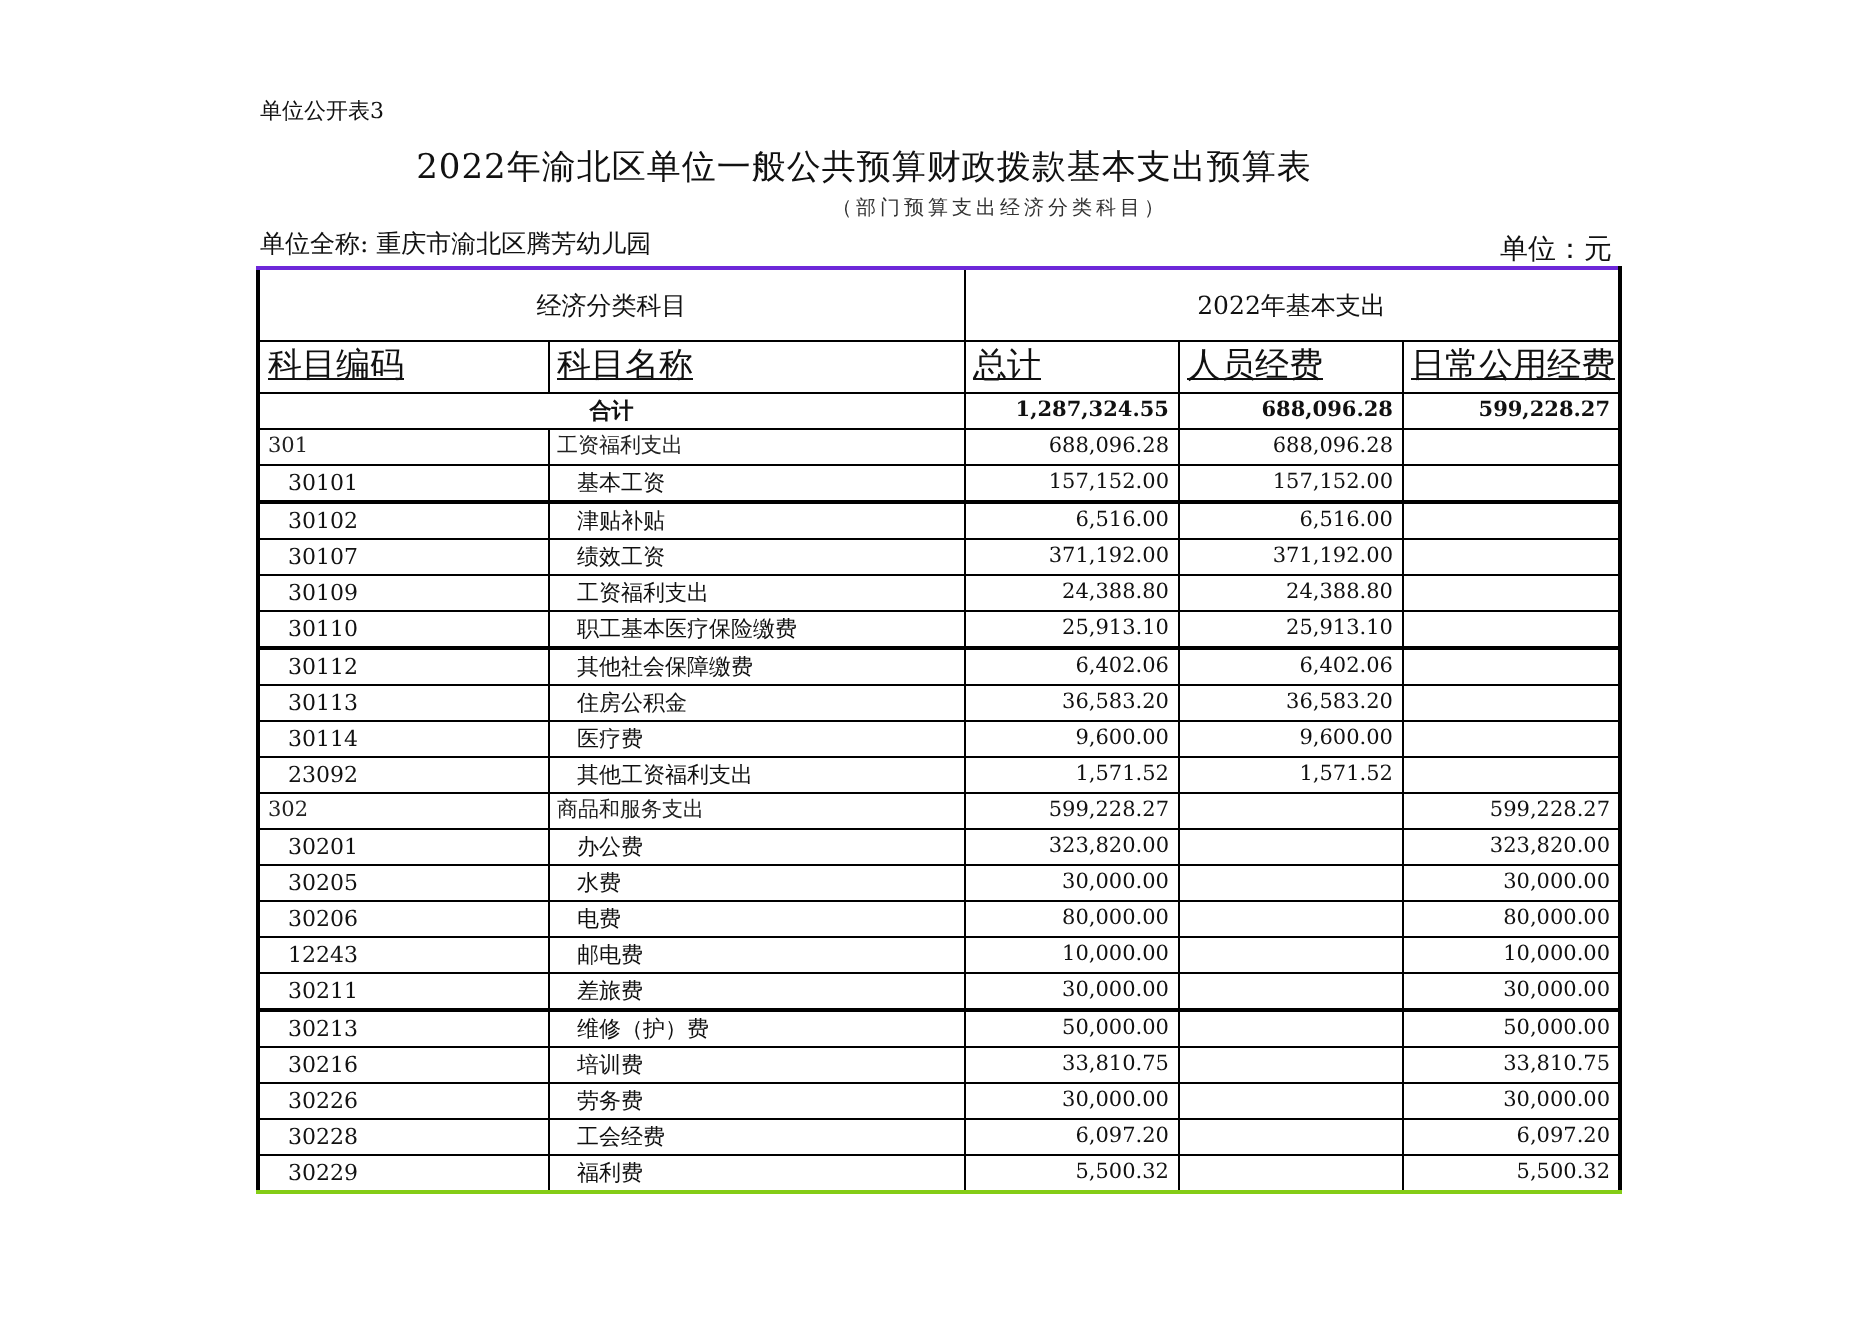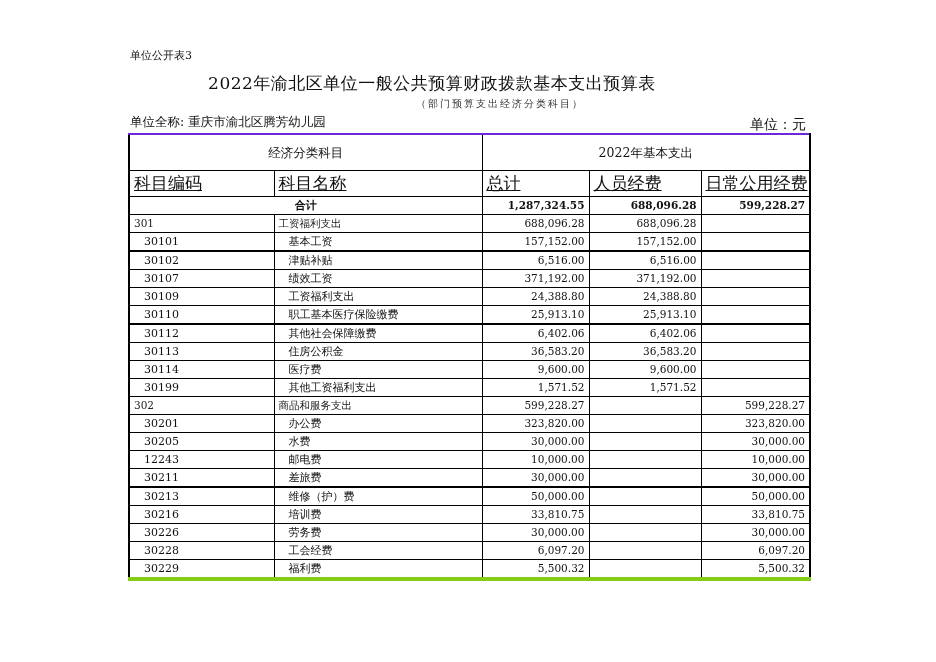--- a/index.html
+++ b/index.html
@@ -14,21 +14,21 @@
   table.budget td { border:1px solid #000; padding:0 4px; height:17px; line-height:17px; white-space:nowrap; overflow:hidden; }
   table.budget tr.h1 td { height:35px; text-align:center; font-size:12.5px; border-top:2px solid #6d28d9; }
   table.budget tr.h2 td { height:25px; text-align:left; font-size:17px;text-decoration:underline; }
   .num { text-align:right; font-family:"DejaVu Serif","Liberation Serif",serif; font-size:10.5px; }
   tr.total td { font-weight:bold; }
   tr.total td.lbl { text-align:center; }
   td.code-sub { padding-left:14px !important; }
   td.name-sub { padding-left:14px !important; }
   td.code-cat, td.name-cat { font-size:10.5px; color:#222; }
   tr.thick-top td { border-top:2px solid #000; }
-  table.budget tr:last-child td { border-bottom:4px solid #84cc16;margin-left:24px; }
+  table.budget tr:last-child td { border-bottom:2px solid #84cc16;margin-left:24px; }
   table.budget td:first-child { border-left:2px solid #000; }
   table.budget td:last-child { border-right:2px solid #000; }
 </style>
 </head>
 <body>
 
 <div class="corner-label">单位公开表3</div>
 <div class="title">2022年渝北区单位一般公共预算财政拨款基本支出预算表</div>
 <div class="subtitle">（部门预算支出经济分类科目）</div>
 <div class="unit-name">单位全称: 重庆市渝北区腾芳幼儿园</div>
@@ -117,21 +117,21 @@
         <td class="num"></td>
       </tr>
       <tr>
         <td class="code-sub">30114</td>
         <td class="name-sub">医疗费</td>
         <td class="num">9,600.00</td>
         <td class="num">9,600.00</td>
         <td class="num"></td>
       </tr>
       <tr>
-        <td class="code-sub">30199</td>
+        <td class="code-sub">23092</td>
         <td class="name-sub">其他工资福利支出</td>
         <td class="num">1,571.52</td>
         <td class="num">1,571.52</td>
         <td class="num"></td>
       </tr>
       <tr>
         <td class="code-cat">302</td>
         <td class="name-cat">商品和服务支出</td>
         <td class="num">599,228.27</td>
         <td class="num"></td>
@@ -143,20 +143,27 @@
         <td class="num">323,820.00</td>
         <td class="num"></td>
         <td class="num">323,820.00</td>
       </tr>
       <tr>
         <td class="code-sub">30205</td>
         <td class="name-sub">水费</td>
         <td class="num">30,000.00</td>
         <td class="num"></td>
         <td class="num">30,000.00</td>
+      </tr>
+      <tr>
+        <td class="code-sub">30206</td>
+        <td class="name-sub">电费</td>
+        <td class="num">80,000.00</td>
+        <td class="num"></td>
+        <td class="num">80,000.00</td>
       </tr>
       <tr>
         <td class="code-sub">12243</td>
         <td class="name-sub">邮电费</td>
         <td class="num">10,000.00</td>
         <td class="num"></td>
         <td class="num">10,000.00</td>
       </tr>
       <tr>
         <td class="code-sub">30211</td>

